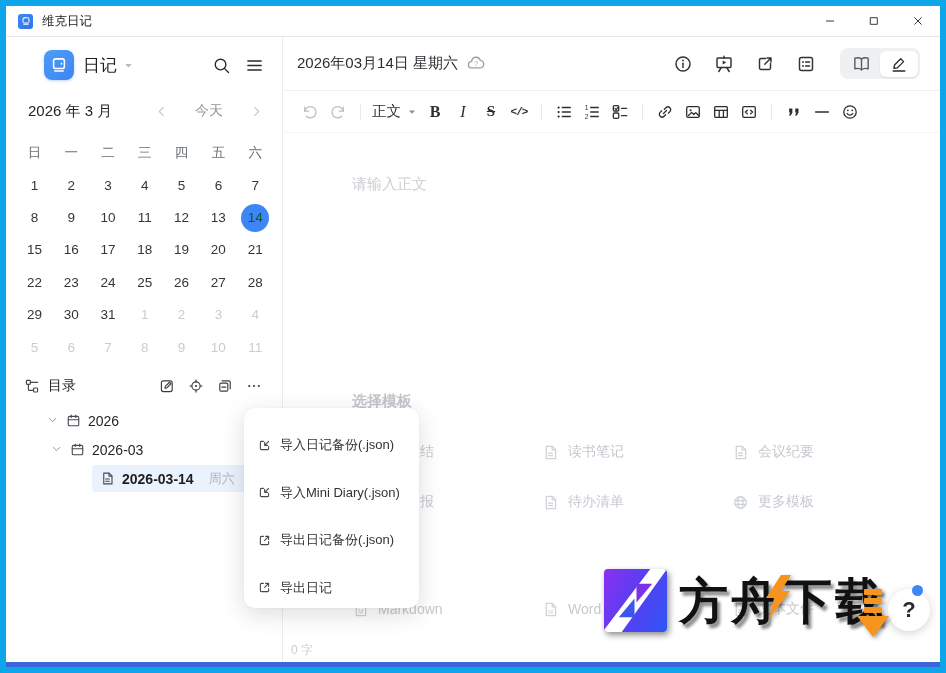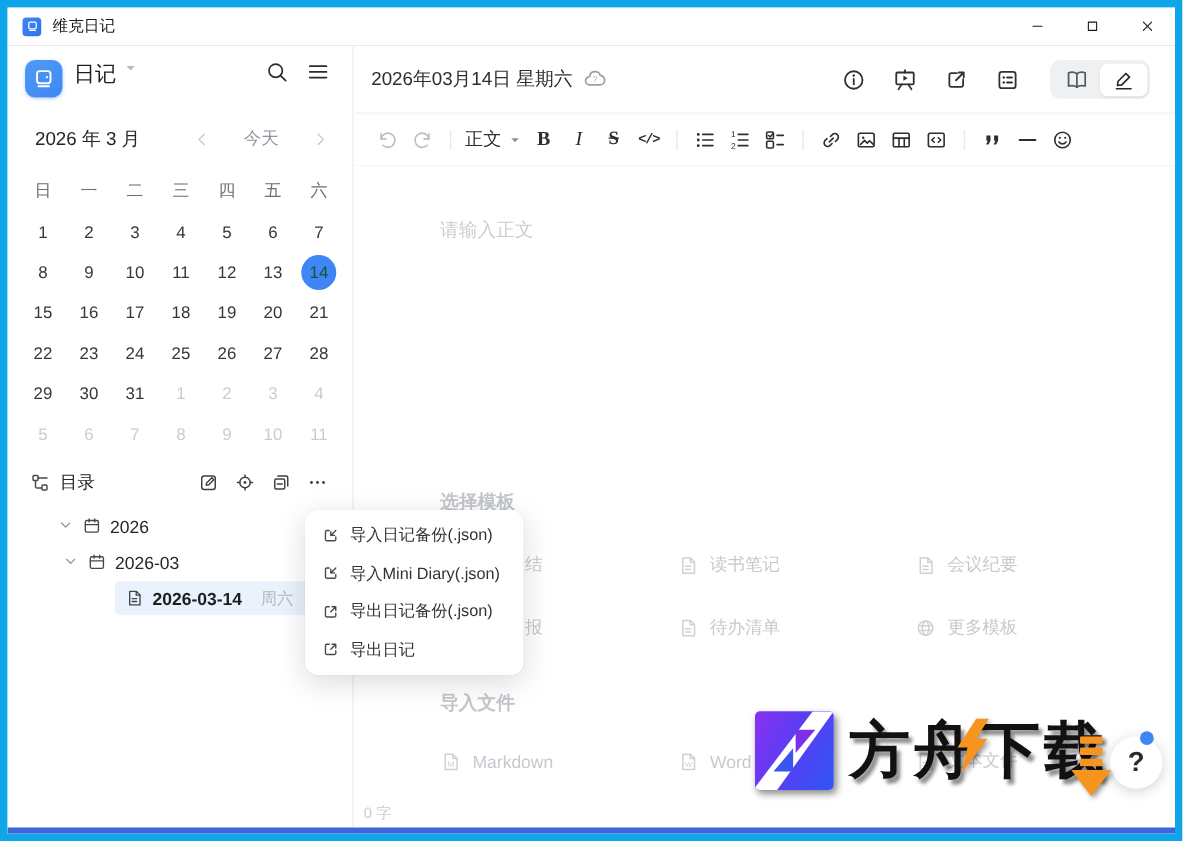--- a/index.html
+++ b/index.html
@@ -12,21 +12,21 @@
   
   .titlebar{position:absolute;top:0;left:0;right:0;height:31px;background:#fff;
     border-bottom:1px solid #e8e8e8;display:flex;align-items:center;}
   .titlebar .app-mini-logo{width:15px;height:15px;border-radius:3px;margin:0 9px 0 12px;
     background:linear-gradient(135deg,var(--accent),#2f74e8);display:flex;align-items:center;justify-content:center;flex:none;}
   .titlebar .tb-title{font-size:12.5px;color:#1a1a1a;}
   .tb-controls{margin-left:auto;display:flex;height:100%;}
   .tb-ctl{width:44px;height:100%;display:flex;align-items:center;justify-content:center;color:#1a1a1a;cursor:pointer;}
   
   .sidebar{position:absolute;left:0;top:31px;bottom:5px;width:277px;background:#fff;border-right:1px solid #ececec;}
-  .side-head{position:absolute;top:11px;left:0;right:0;height:34px;display:flex;align-items:flex-start;}
+  .side-head{position:absolute;top:11px;left:0;right:0;height:34px;display:flex;align-items:center;padding-left:24px;}
   .app-logo{width:30px;height:30px;border-radius:8px;margin-left:14px;flex:none;
     background:linear-gradient(145deg,#4e9bf7,var(--accent));display:flex;align-items:center;justify-content:center;
     box-shadow:0 1px 3px rgba(62,134,245,.35);}
   .notebook-name{font-size:17px;color:#1f1f1f;margin-left:9px;}
   .nb-caret{color:#b6bac0;margin-left:5px;display:flex;}
   .side-head-icons{margin-left:auto;display:flex;align-items:center;gap:14px;padding-right:18px;color:#2b2b2b;}
   .side-head-icons .hbtn{display:flex;cursor:pointer;}
   
   .cal-header{position:absolute;top:60px;left:0;right:0;height:28px;display:flex;align-items:center;}
   .cal-month{font-size:15px;color:#262626;margin-left:22px;}
@@ -83,21 +83,21 @@
   .tpl-heading.h2{top:419px;}
   .tpl-grid{position:absolute;left:68px;display:grid;grid-template-columns:repeat(3,190px);grid-auto-rows:50px;align-items:center;}
   .tpl-grid.g1{top:293px;}
   .tpl-grid.g2{top:450px;}
   .tpl-item{display:flex;align-items:center;gap:9px;color:#c6c9cf;font-size:14px;cursor:pointer;}
   .tpl-item .ti{display:flex;color:#ced1d6;}
   .word-count{position:absolute;left:7px;bottom:3px;font-size:12px;color:#c9ccd1;}
   
   .ctx-menu{position:absolute;left:238px;top:402px;width:175px;background:#fff;border-radius:10px;z-index:50;
     box-shadow:0 6px 24px rgba(0,0,0,.14),0 0 1px rgba(0,0,0,.12);padding:5px 0;}
-  .menu-item{height:30.5px;display:flex;align-items:center;gap:8px;padding:0 13px;font-size:13px;color:#303336;cursor:pointer;}
+  .menu-item{height:30.5px;display:flex;align-items:center;gap:8px;padding:0 13px;font-size:13px;color:#303336;cursor:pointer;margin-top:17px;}
   .menu-item .mi{display:flex;color:#45484d;flex:none;}
   
   .help-btn{position:absolute;left:882px;top:583px;width:42px;height:42px;border-radius:50%;background:#fff;z-index:55;
     box-shadow:0 2px 10px rgba(0,0,0,.18);display:flex;align-items:center;justify-content:center;
     font-size:22px;font-weight:bold;color:#2b2b2b;cursor:pointer;}
   .help-dot{position:absolute;left:906px;top:579px;width:11px;height:11px;border-radius:50%;background:var(--accent);z-index:56;}
   .watermark{position:absolute;left:598px;top:563px;z-index:60;display:flex;align-items:flex-start;pointer-events:none;}
   .wm-logo{width:63px;height:63px;border-radius:4px;overflow:hidden;flex:none;
     background:linear-gradient(115deg,var(--logo-grad-a) 0%,#5b3df2 45%,var(--logo-grad-b) 100%);
     box-shadow:2px 3px 6px rgba(0,0,0,.45);}

